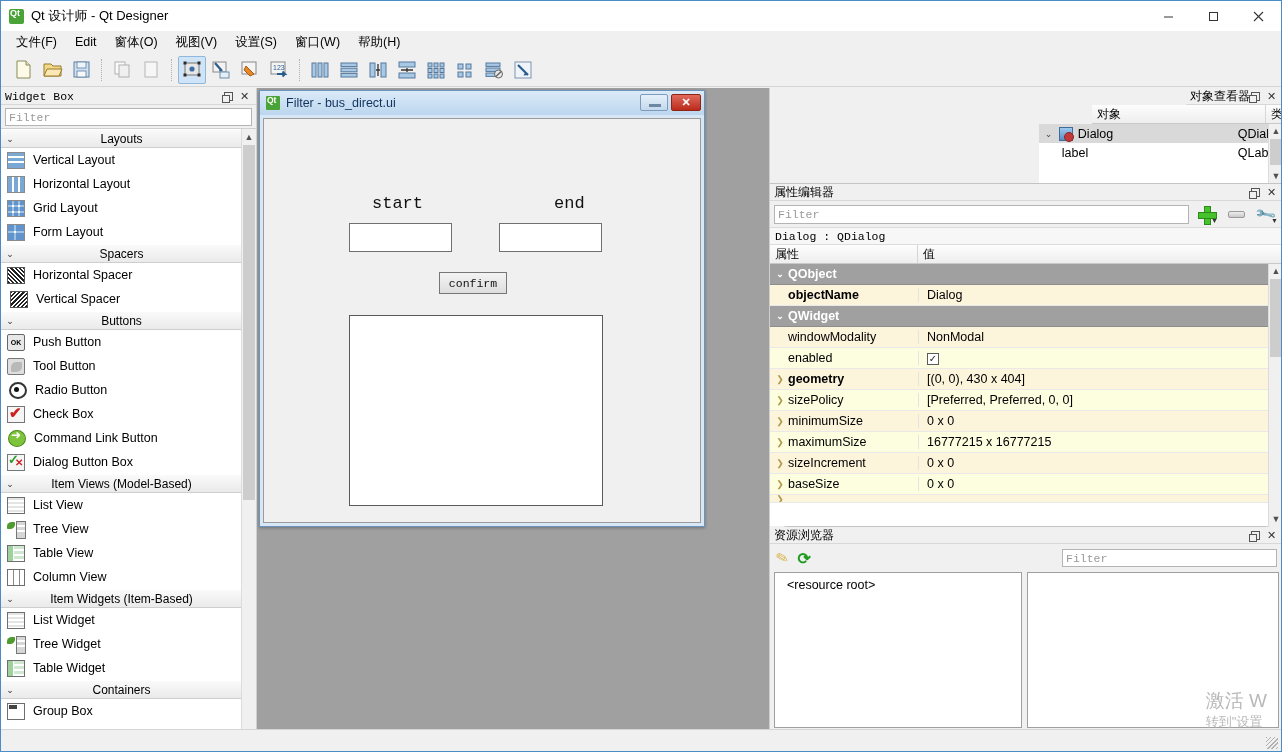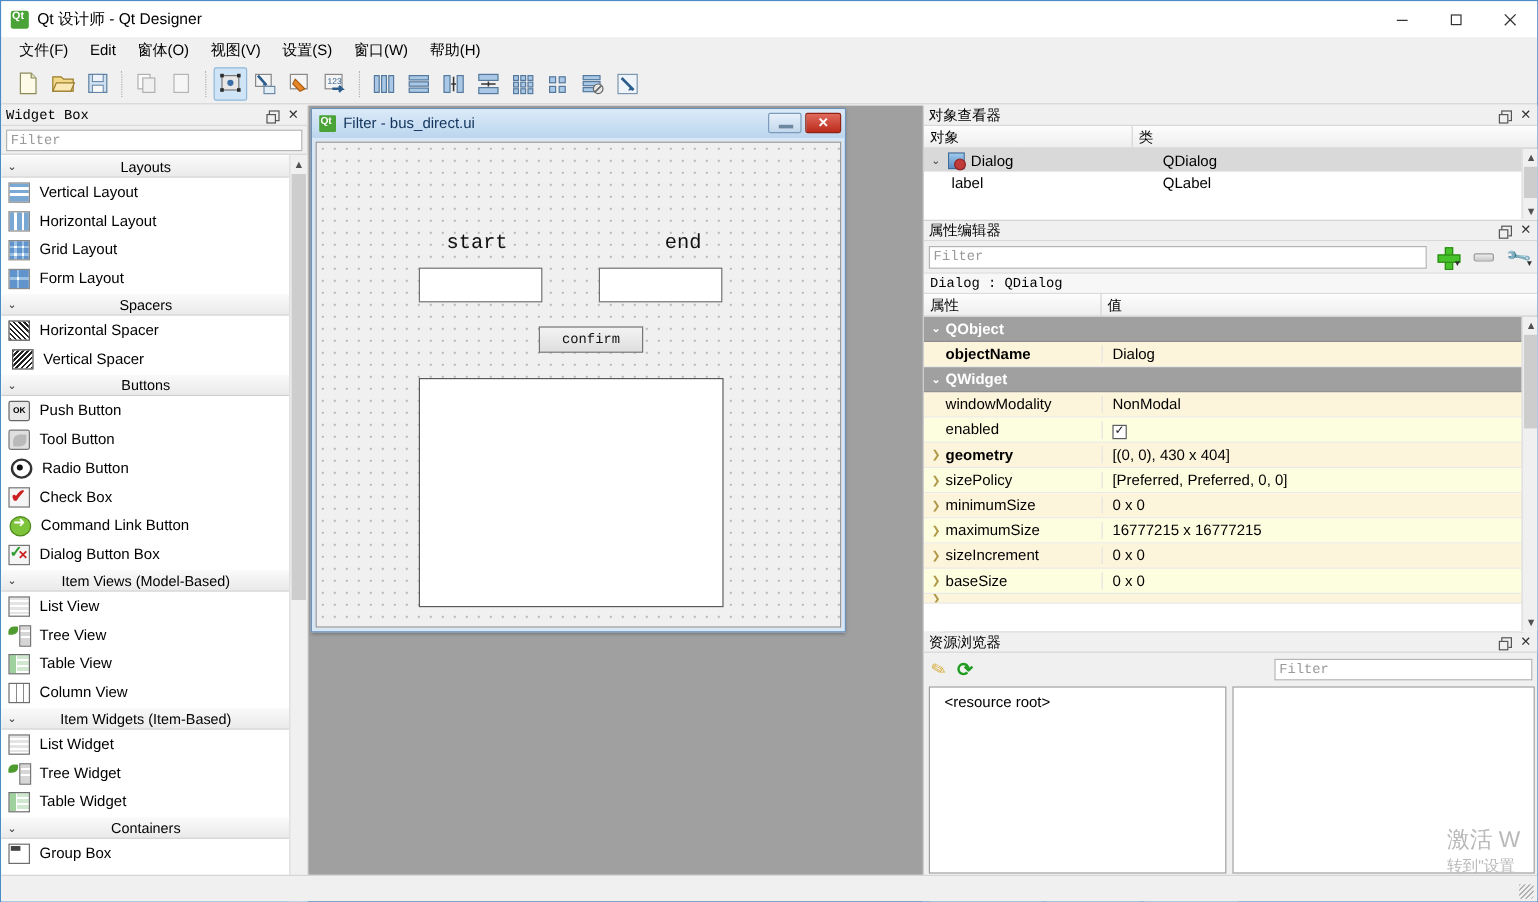--- a/index.html
+++ b/index.html
@@ -357,21 +357,21 @@
 
   
   .right-col {
     width: 514px;
     display: flex; flex-direction: column;
     background: #f0f0f0;
     border-left: 1px solid #cfcfcf;
   }
 
   
-  .objinsp { height: 95px; display: flex; flex-direction: column; }
+  .objinsp { height: 95px; display: flex; flex-direction: column; align-items: flex-end; }
   .tbl-head {
     height: 19px;
     display: flex;
     background: linear-gradient(#fdfdfd,#eeeeee);
     border-bottom: 1px solid #c8c8c8;
     font-size: 12px;
   }
   .tbl-head .th {
     display: flex; align-items: center;
     padding-left: 5px;
@@ -849,21 +849,21 @@
           <div class="mdi-btns">
             <div class="mdi-min"></div>
             <div class="mdi-close">✕</div>
           </div>
         </div>
         <div class="mdi-canvas">
           <div class="form-label" style="left:108px; top:75px;text-align:center;">start</div>
           <div class="form-label" style="left:258px; top:75px;margin-left:32px;">end</div>
           <div class="form-lineedit" style="left:85px; top:104px; width:103px; height:29px;"></div>
           <div class="form-lineedit" style="left:235px; top:104px; width:103px; height:29px;"></div>
-          <div class="form-button" style="left:185px; top:153px; width:87px; height:22px;">confirm</div>
+          <div class="form-button" style="left:175px; top:153px; width:68px; height:22px;">confirm</div>
           <div class="form-textbrowser" style="left:85px; top:196px; width:254px; height:191px;"></div>
         </div>
       </div>
     </div>
 
     <div class="right-col">
 
       <div class="objinsp">
         <div class="dock-title">
           <div class="t">对象查看器</div>

